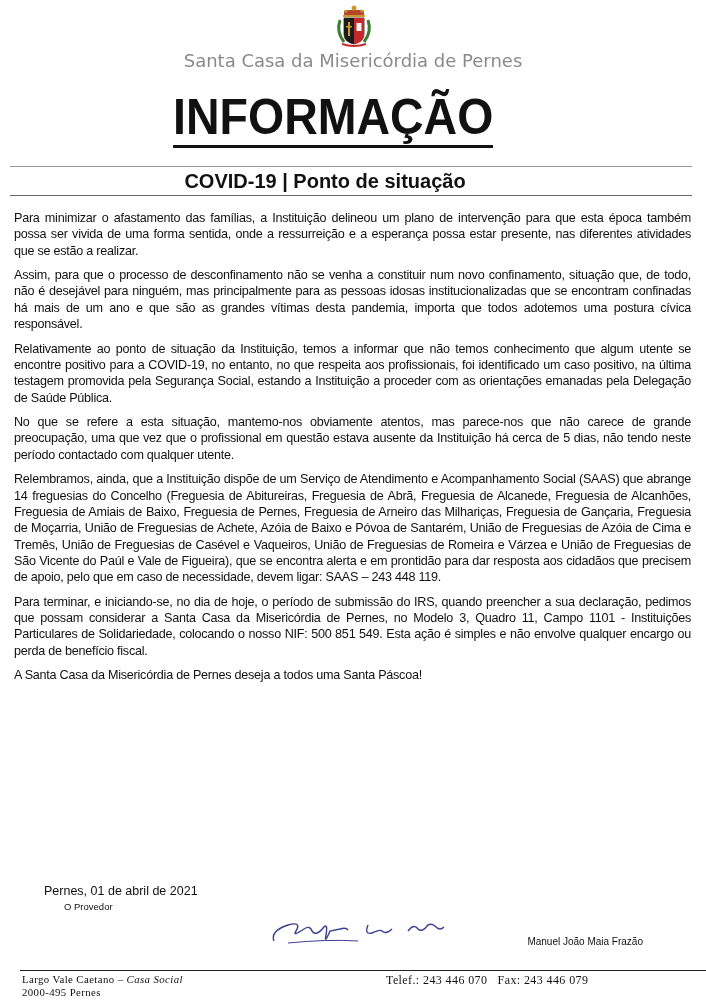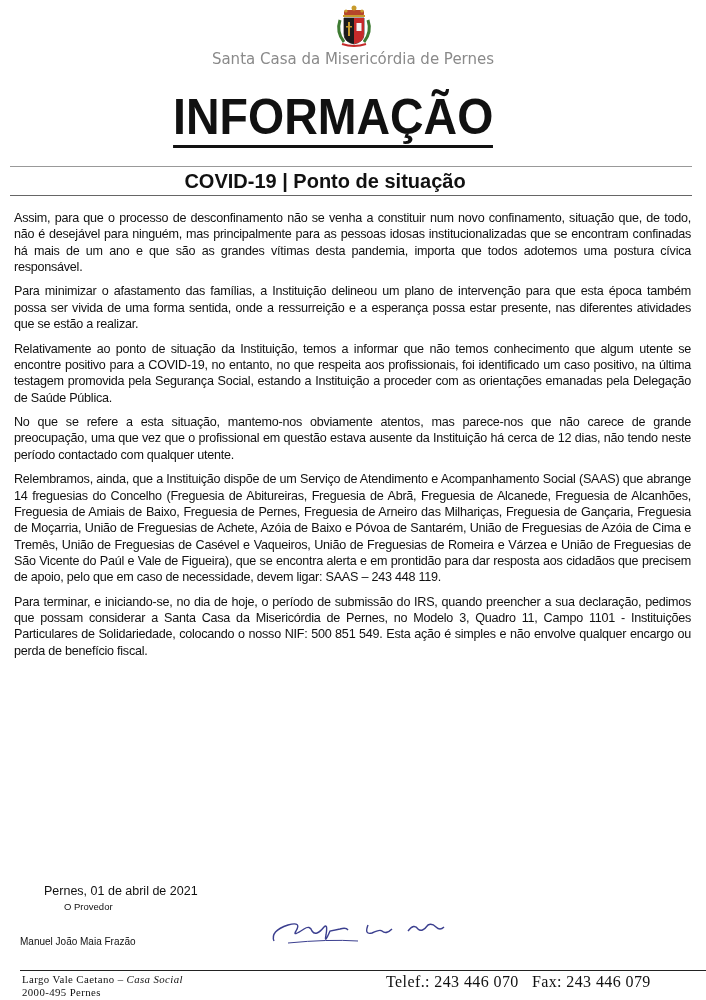--- a/index.html
+++ b/index.html
@@ -1,35 +1,35 @@
 <!DOCTYPE html>
 <html><head>
 <meta charset="utf-8">
 <style>
   html, body { margin:0; padding:0; background:#ffffff; }
   body { width:706px; height:1000px; position:relative; overflow:hidden; font-family:"Liberation Sans", sans-serif; color:#111; }
   .logo { position:absolute; left:334px; top:4px; width:40px; height:44px; }
-  .org-name { position:absolute; top:50px; left:0; width:706px; text-align:center; font-size:15px; color:#8a8a8a; font-family:"DejaVu Sans", sans-serif; }
+  .org-name { position:absolute; top:50px; left:0; width:706px; text-align:center; font-size:18px; color:#8a8a8a; font-family:"DejaVu Sans", sans-serif; }
   .title { position:absolute; top:88px; left:0; width:666px; text-align:center; font-family:"Liberation Sans", sans-serif; font-weight:bold; font-size:50px; letter-spacing:0px; }
   .title span { border-bottom:3px solid #111; padding-bottom:0px; display:inline-block; line-height:56px; transform:scaleX(0.93); }
   .rule-top { position:absolute; top:166px; left:10px; width:682px; height:0; border-top:1.5px solid #999; }
   .subtitle { position:absolute; top:170px; left:0; width:650px; text-align:center; font-weight:bold; font-size:20px; }
   .rule-bottom { position:absolute; top:195px; left:10px; width:682px; height:0; border-top:1px solid #666; }
   .content { position:absolute; top:210px; left:14px; width:677px; font-family:"Liberation Sans", sans-serif; font-size:12.6px; line-height:16.3px; text-align:justify; letter-spacing:-0.25px; }
   .content p { margin:0 0 8.3px 0; }
   .greeting { font-weight:bold; margin-bottom:9px !important; }
   .closing-block { position:absolute; top:884px; left:0; width:706px; text-align:left;margin-left:44px; }
   .place-date { font-size:12.5px; }
   .role { font-size:9.5px; margin-top:3px; padding-left:20px; }
   .signature { position:absolute; left:268px; top:917px; width:180px; height:30px; }
-  .signer { position:absolute; top:936px; left:0; width:643px; text-align:left; font-size:10px; padding-left:20px; box-sizing:border-box; }
+  .signer { position:absolute; top:936px; left:0; width:643px; text-align:right; font-size:10px; padding-left:20px; box-sizing:border-box; }
   .footer-rule { position:absolute; top:970px; left:20px; width:686px; border-top:1px solid #222; }
   .footer-left { position:absolute; top:973px; left:22px; font-family:"Liberation Serif", serif; font-size:10.8px; line-height:13px; letter-spacing:0.4px; }
   .footer-left em { }
-  .footer-right { position:absolute; top:973px; left:386px; font-family:"Liberation Serif", serif; font-size:16px; letter-spacing:0.4px; white-space:pre;text-align:right; }
+  .footer-right { position:absolute; top:973px; left:386px; font-family:"Liberation Serif", serif; font-size:12px; letter-spacing:0.4px; white-space:pre;text-align:right; }
 </style>
 </head>
 <body>
 
 <svg class="logo" viewBox="0 0 40 44">
 
   <rect x="10" y="6" width="20" height="6" rx="2" fill="#b5462b"></rect>
   <circle cx="20" cy="4" r="2.5" fill="#c89b2c"></circle>
   <circle cx="12" cy="7" r="1.6" fill="#c89b2c"></circle>
   <circle cx="28" cy="7" r="1.6" fill="#c89b2c"></circle>
@@ -50,26 +50,27 @@
 
 <div class="org-name">Santa Casa da Misericórdia de Pernes</div>
 
 <div class="title"><span>INFORMAÇÃO</span></div>
 
 <div class="rule-top"></div>
 <div class="subtitle">COVID-19 | Ponto de situação</div>
 <div class="rule-bottom"></div>
 
 <div class="content">
+  <p>Para minimizar o afastamento das famílias, a Instituição delineou um plano de intervenção para que esta época também possa ser vivida de uma forma sentida, onde a ressurreição e a esperança possa estar presente, nas diferentes atividades que se estão a realizar.</p>
   <p>Assim, para que o processo de desconfinamento não se venha a constituir num novo confinamento, situação que, de todo, não é desejável para ninguém, mas principalmente para as pessoas idosas institucionalizadas que se encontram confinadas há mais de um ano e que são as grandes vítimas desta pandemia, importa que todos adotemos uma postura cívica responsável.</p>
-  <p>Para minimizar o afastamento das famílias, a Instituição delineou um plano de intervenção para que esta época também possa ser vivida de uma forma sentida, onde a ressurreição e a esperança possa estar presente, nas diferentes atividades que se estão a realizar.</p>
   <p>Relativamente ao ponto de situação da Instituição, temos a informar que não temos conhecimento que algum utente se encontre positivo para a COVID-19, no entanto, no que respeita aos profissionais, foi identificado um caso positivo, na última testagem promovida pela Segurança Social, estando a Instituição a proceder com as orientações emanadas pela Delegação de Saúde Pública.</p>
-  <p>No que se refere a esta situação, mantemo-nos obviamente atentos, mas parece-nos que não carece de grande preocupação, uma que vez que o profissional em questão estava ausente da Instituição há cerca de 12 dias, não tendo neste período contactado com qualquer utente.</p>
+  <p>No que se refere a esta situação, mantemo-nos obviamente atentos, mas parece-nos que não carece de grande preocupação, uma que vez que o profissional em questão estava ausente da Instituição há cerca de 5 dias, não tendo neste período contactado com qualquer utente.</p>
   <p>Relembramos, ainda, que a Instituição dispõe de um Serviço de Atendimento e Acompanhamento Social (SAAS) que abrange 14 freguesias do Concelho (Freguesia de Abitureiras, Freguesia de Abrã, Freguesia de Alcanede, Freguesia de Alcanhões, Freguesia de Amiais de Baixo, Freguesia de Pernes, Freguesia de Arneiro das Milhariças, Freguesia de Gançaria, Freguesia de Moçarria,  União de Freguesias de Achete, Azóia de Baixo e Póvoa de Santarém, União de Freguesias de Azóia de Cima e Tremês, União de Freguesias de Casével e Vaqueiros, União de Freguesias de Romeira e Várzea e União de Freguesias de São Vicente do Paúl e Vale de Figueira), que se encontra alerta e em prontidão para dar resposta aos cidadãos que precisem de apoio, pelo que em caso de necessidade, devem ligar: SAAS – 243 448 119.</p>
   <p>Para terminar, e iniciando-se, no dia de hoje, o período de submissão do IRS, quando preencher a sua declaração, pedimos que possam considerar a Santa Casa da Misericórdia de Pernes, no Modelo 3, Quadro 11, Campo 1101 - Instituições Particulares de Solidariedade, colocando o nosso NIF: 500 851 549. Esta ação é simples e não envolve qualquer encargo ou perda de benefício fiscal.</p>
+  <p>A Santa Casa da Misericórdia de Pernes deseja a todos uma Santa Páscoa!</p>
 </div>
 
 <div class="closing-block">
   <div class="place-date">Pernes, 01 de abril de 2021</div>
   <div class="role">O Provedor</div>
 </div>
 
 <svg class="signature" viewBox="0 0 180 30">
   <path d="M6 24 Q2 14 20 8 Q34 4 28 14 Q24 20 36 12 Q42 8 44 14 Q48 20 56 10 Q60 6 58 18 Q56 28 62 14 L72 12 Q78 10 80 13" stroke="#3b3f8f" stroke-width="1.4" fill="none"></path>
   <path d="M100 8 Q96 18 104 16 Q112 12 114 14 Q118 18 124 12" stroke="#3b3f8f" stroke-width="1.4" fill="none"></path>

